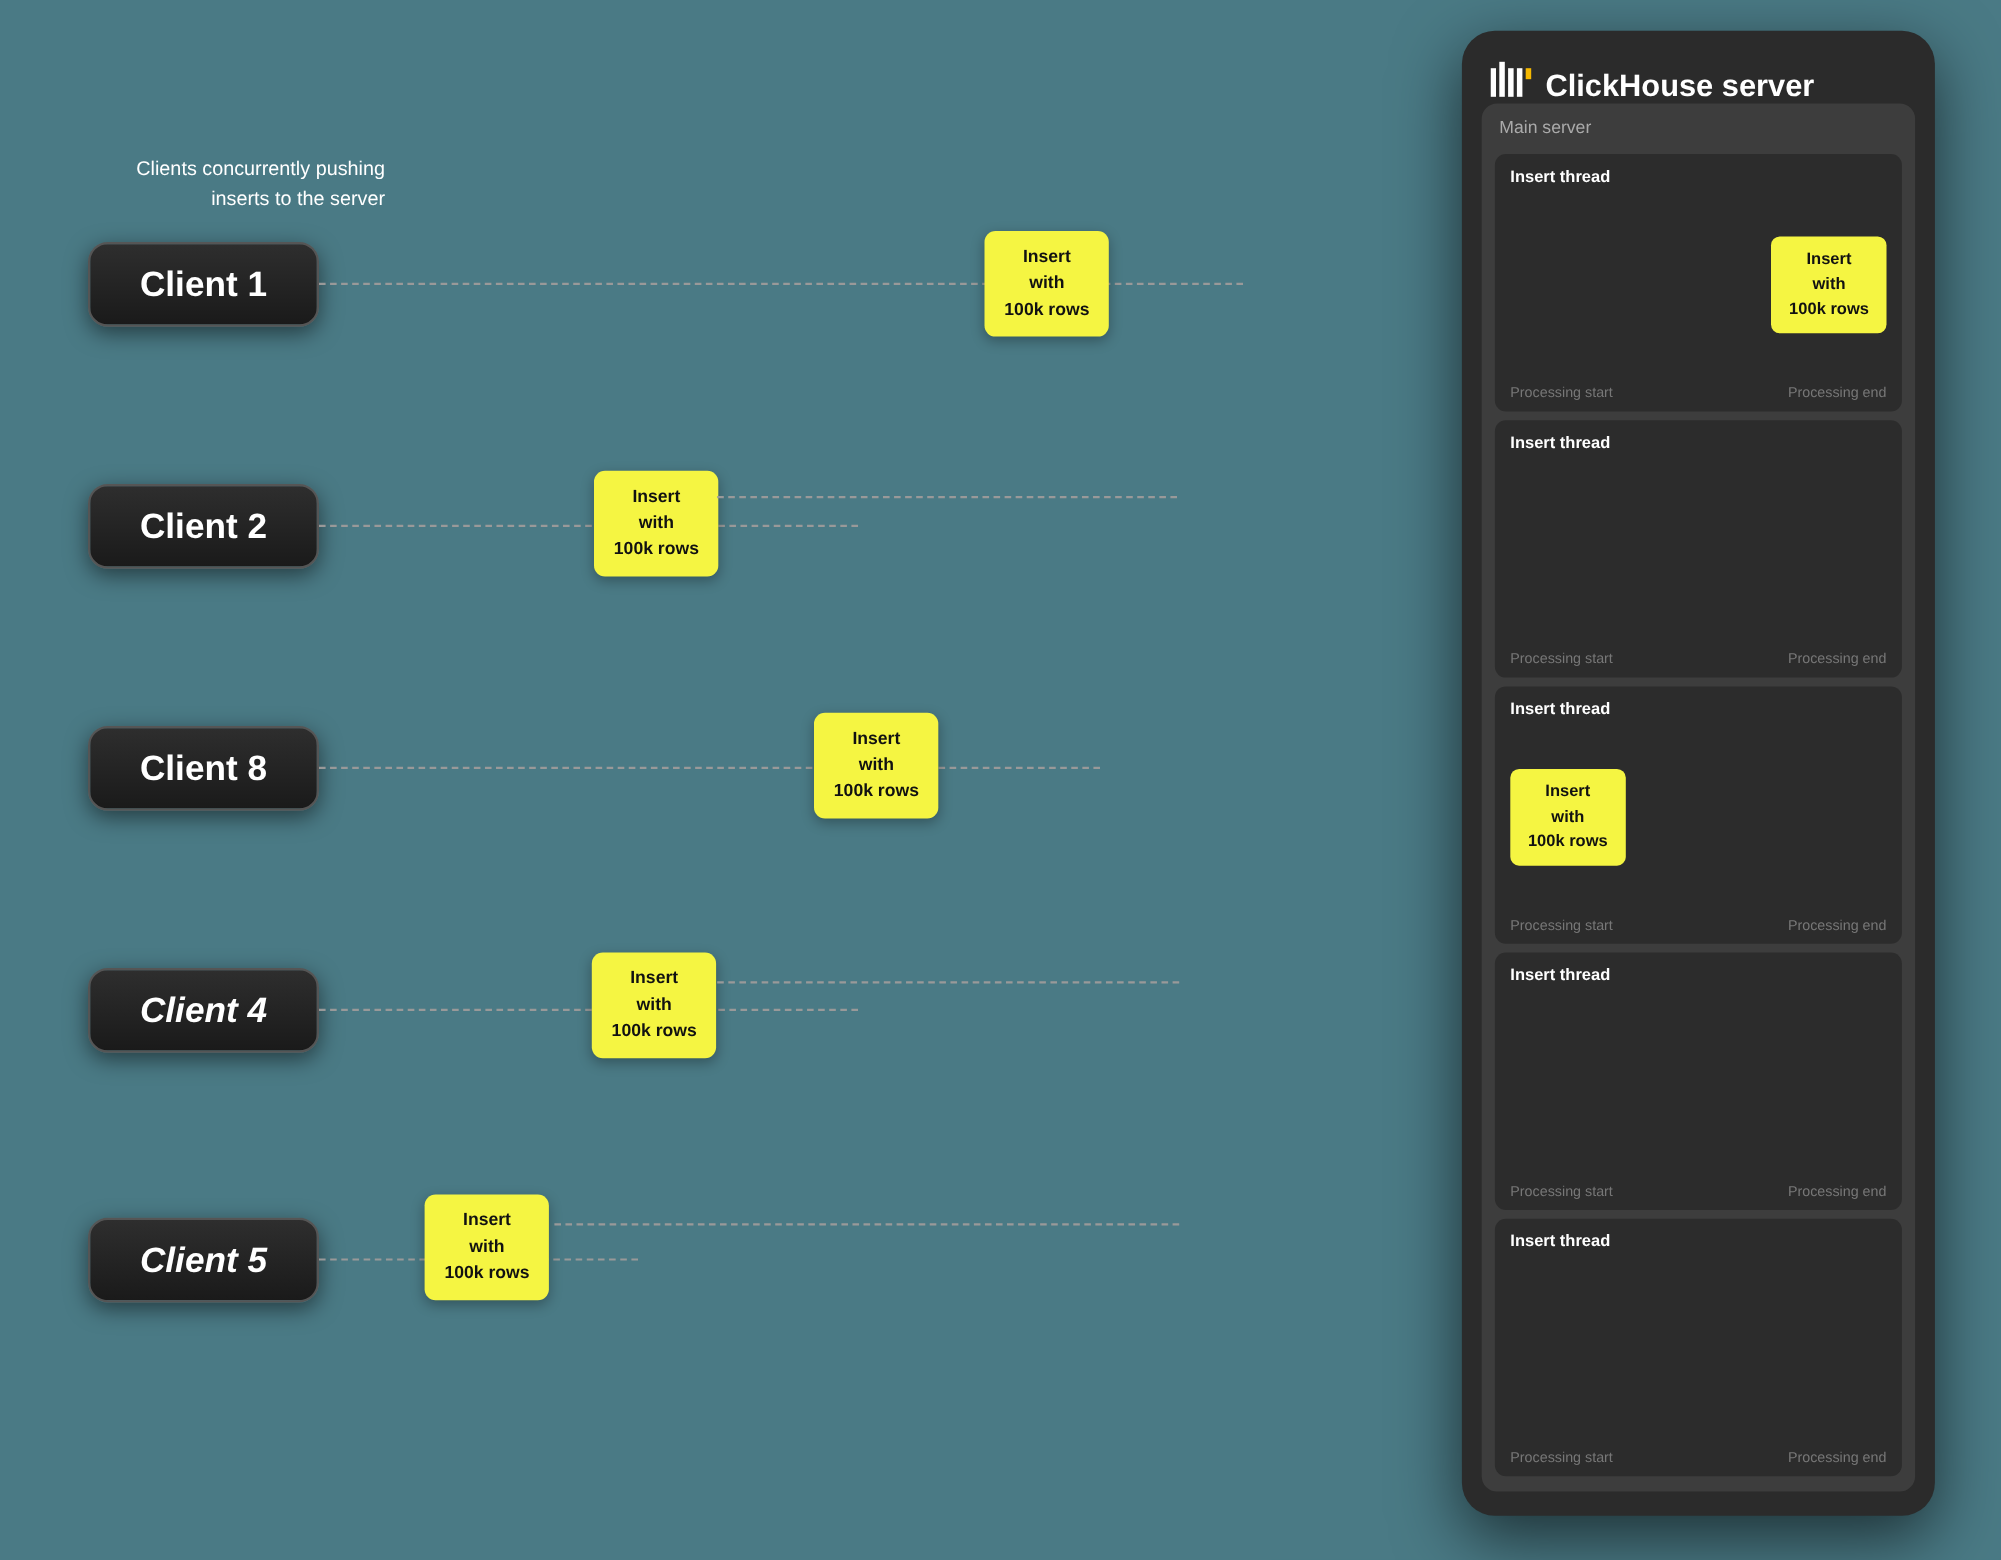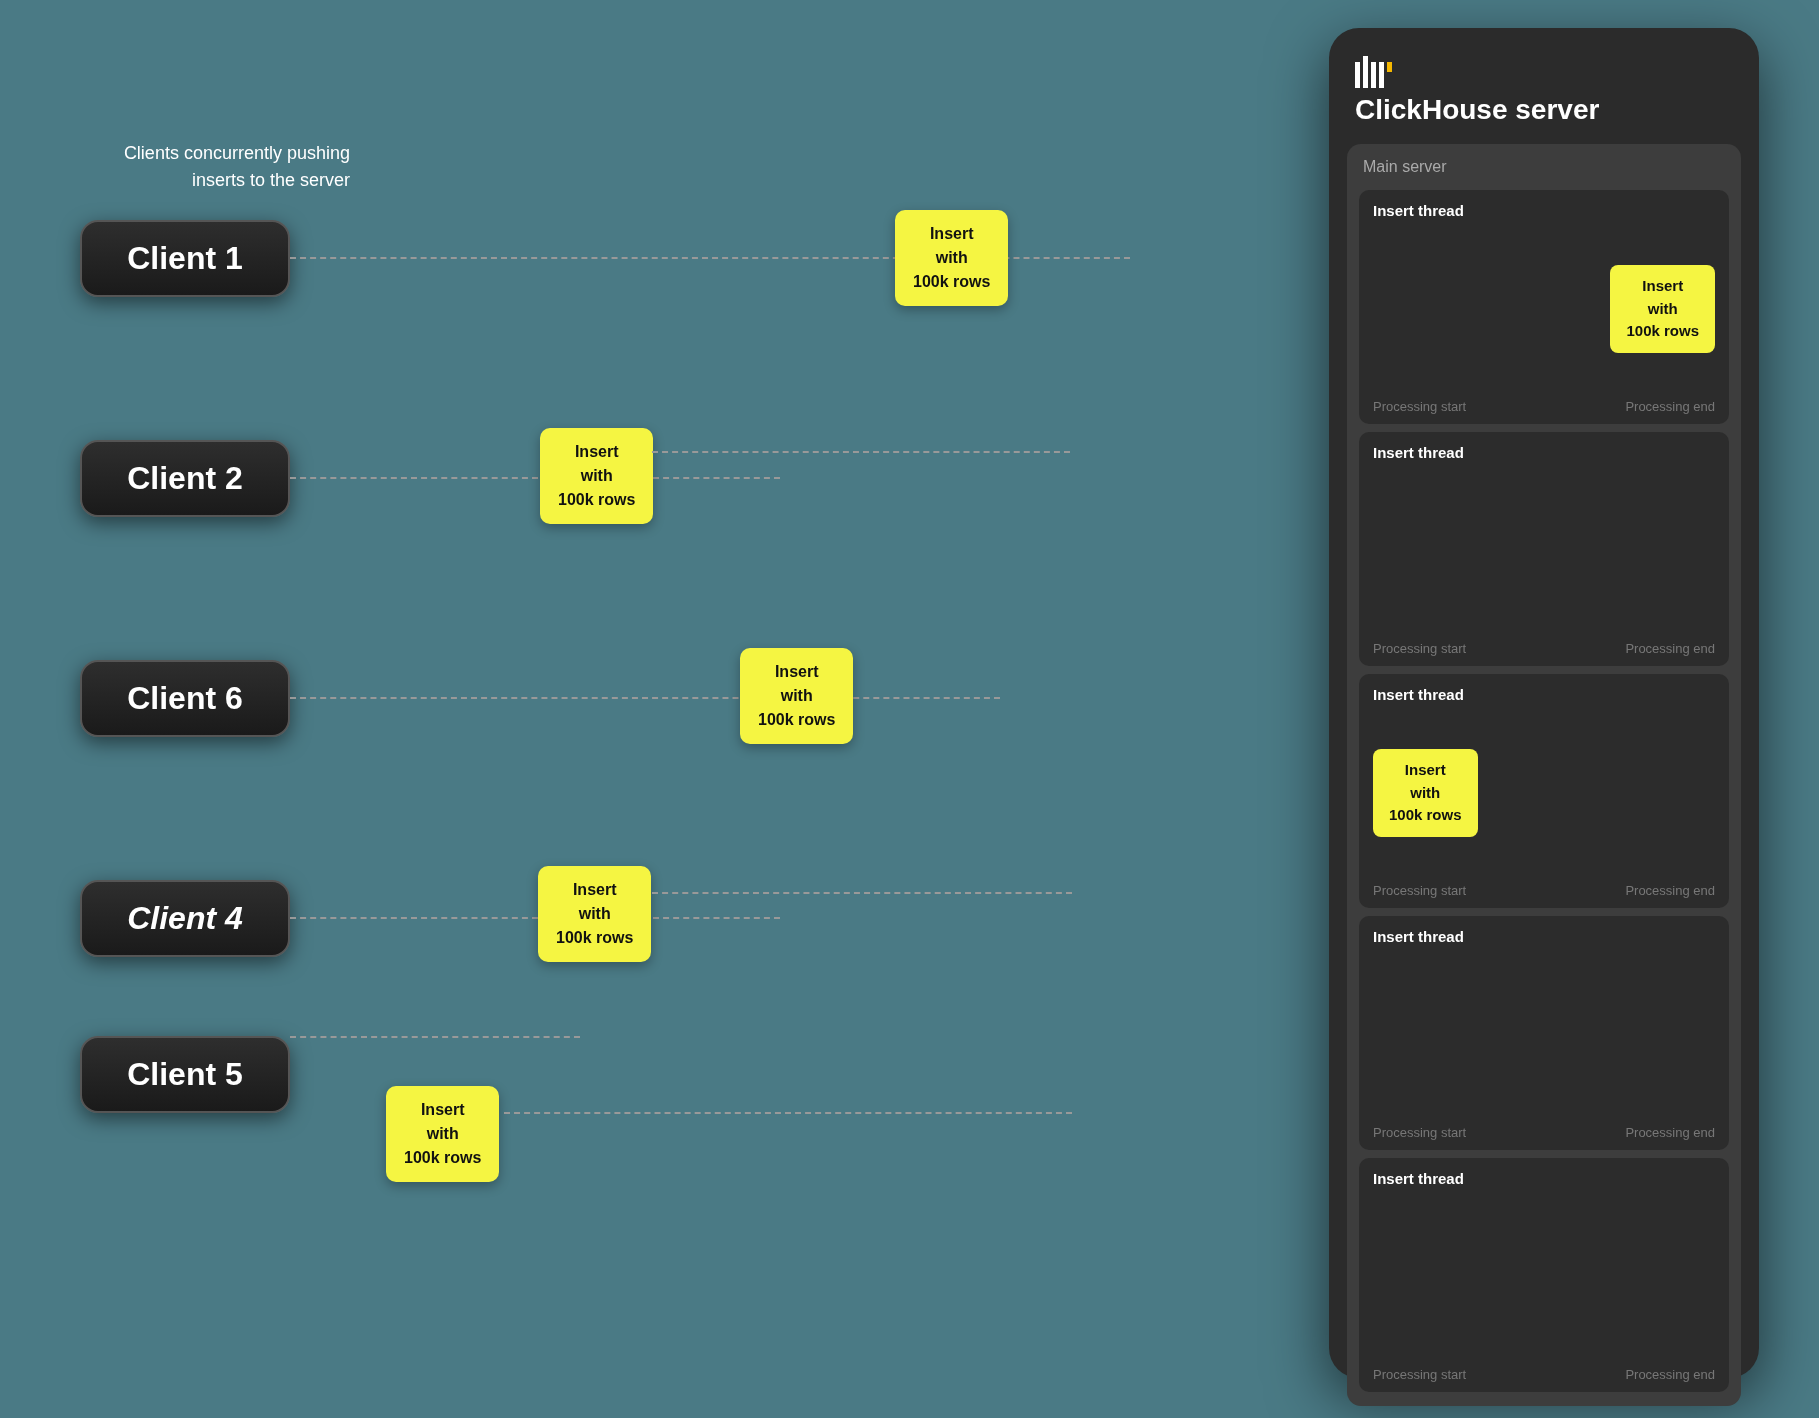--- a/index.html
+++ b/index.html
@@ -48,21 +48,21 @@
   <div style="position:absolute; left:540px; top:428px; background:#f5f542; border-radius:10px; padding:12px 18px; text-align:center; font-size:16px; font-weight:700; color:#111; line-height:1.5; box-shadow:0 4px 12px rgba(0,0,0,0.3);">
     <span style="white-space:pre-line;">Insert
 with
 100k rows</span>
   </div>
 
   <div style="position:absolute; left:652px; top:451px; width:418px; border-top:2.5px dashed #999; height:3px;"></div>
 
   <div style="position:absolute; left:80px; top:660px; display:flex; align-items:center; width:920px;">
     <div style="background:linear-gradient(180deg,#2e2e2e,#1a1a1a);border-radius:18px;border:2px solid #555;padding:18px 32px;min-width:210px;text-align:center;box-shadow:0 6px 20px rgba(0,0,0,0.5);">
-      <span style="color:#fff;font-size:32px;font-weight:600;">Client 6</span>
+      <span style="color:#fff;font-size:32px;font-weight:600;">Client 8</span>
     </div>
     <div style="flex:1;border-top:2.5px dashed #999;height:3px;position:relative;">
     </div>
   </div>
 
   <div style="position:absolute; left:740px; top:648px; background:#f5f542; border-radius:10px; padding:12px 18px; text-align:center; font-size:16px; font-weight:700; color:#111; line-height:1.5; box-shadow:0 4px 12px rgba(0,0,0,0.3);">
     <span style="white-space:pre-line;">Insert
 with
 100k rows</span>
   </div>
@@ -76,39 +76,39 @@
   </div>
 
   <div style="position:absolute; left:538px; top:866px; background:#f5f542; border-radius:10px; padding:12px 18px; text-align:center; font-size:16px; font-weight:700; color:#111; line-height:1.5; box-shadow:0 4px 12px rgba(0,0,0,0.3);">
     <span style="white-space:pre-line;">Insert
 with
 100k rows</span>
   </div>
 
   <div style="position:absolute; left:652px; top:892px; width:420px; border-top:2.5px dashed #999; height:3px;"></div>
 
-  <div style="position:absolute; left:80px; top:1036px; display:flex; align-items:flex-start; width:500px;">
+  <div style="position:absolute; left:80px; top:1107px; display:flex; align-items:center; width:500px;font-style:italic;">
     <div style="background:linear-gradient(180deg,#2e2e2e,#1a1a1a);border-radius:18px;border:2px solid #555;padding:18px 32px;min-width:210px;text-align:center;box-shadow:0 6px 20px rgba(0,0,0,0.5);">
       <span style="color:#fff;font-size:32px;font-weight:600;">Client 5</span>
     </div>
     <div style="flex:1;border-top:2.5px dashed #999;height:3px;">
     </div>
   </div>
 
   <div style="position:absolute; left:386px; top:1086px; background:#f5f542; border-radius:10px; padding:12px 18px; text-align:center; font-size:16px; font-weight:700; color:#111; line-height:1.5; box-shadow:0 4px 12px rgba(0,0,0,0.3);">
     <span style="white-space:pre-line;">Insert
 with
 100k rows</span>
   </div>
 
   <div style="position:absolute; left:504px; top:1112px; width:568px; border-top:2.5px dashed #999; height:3px;"></div>
 
   <div style="position:absolute; right:60px; top:28px; width:430px; height:1350px; background:#2b2b2b; border-radius:30px; padding:28px 18px 18px 18px; box-shadow:0 20px 60px rgba(0,0,0,0.6);">
 
-    <div style="display:flex; align-items:flex-start; margin-bottom:18px; padding-left:8px;flex-direction:column;">
+    <div style="display:flex; align-items:flex-end; padding-left:8px;">
       <div style="color:#fff; font-size:32px; margin-right:12px; font-weight:900; letter-spacing:-3px; display:flex; align-items:center;">
 
         <svg width="38" height="38" viewBox="0 0 38 38" fill="none" xmlns="http://www.w3.org/2000/svg">
           <rect x="0" y="6" width="5" height="26" fill="white"></rect>
           <rect x="8" y="0" width="5" height="32" fill="white"></rect>
           <rect x="16" y="6" width="5" height="26" fill="white"></rect>
           <rect x="24" y="6" width="5" height="26" fill="white"></rect>
           <rect x="32" y="6" width="5" height="10" fill="#f5b800"></rect>
         </svg>
       </div>

